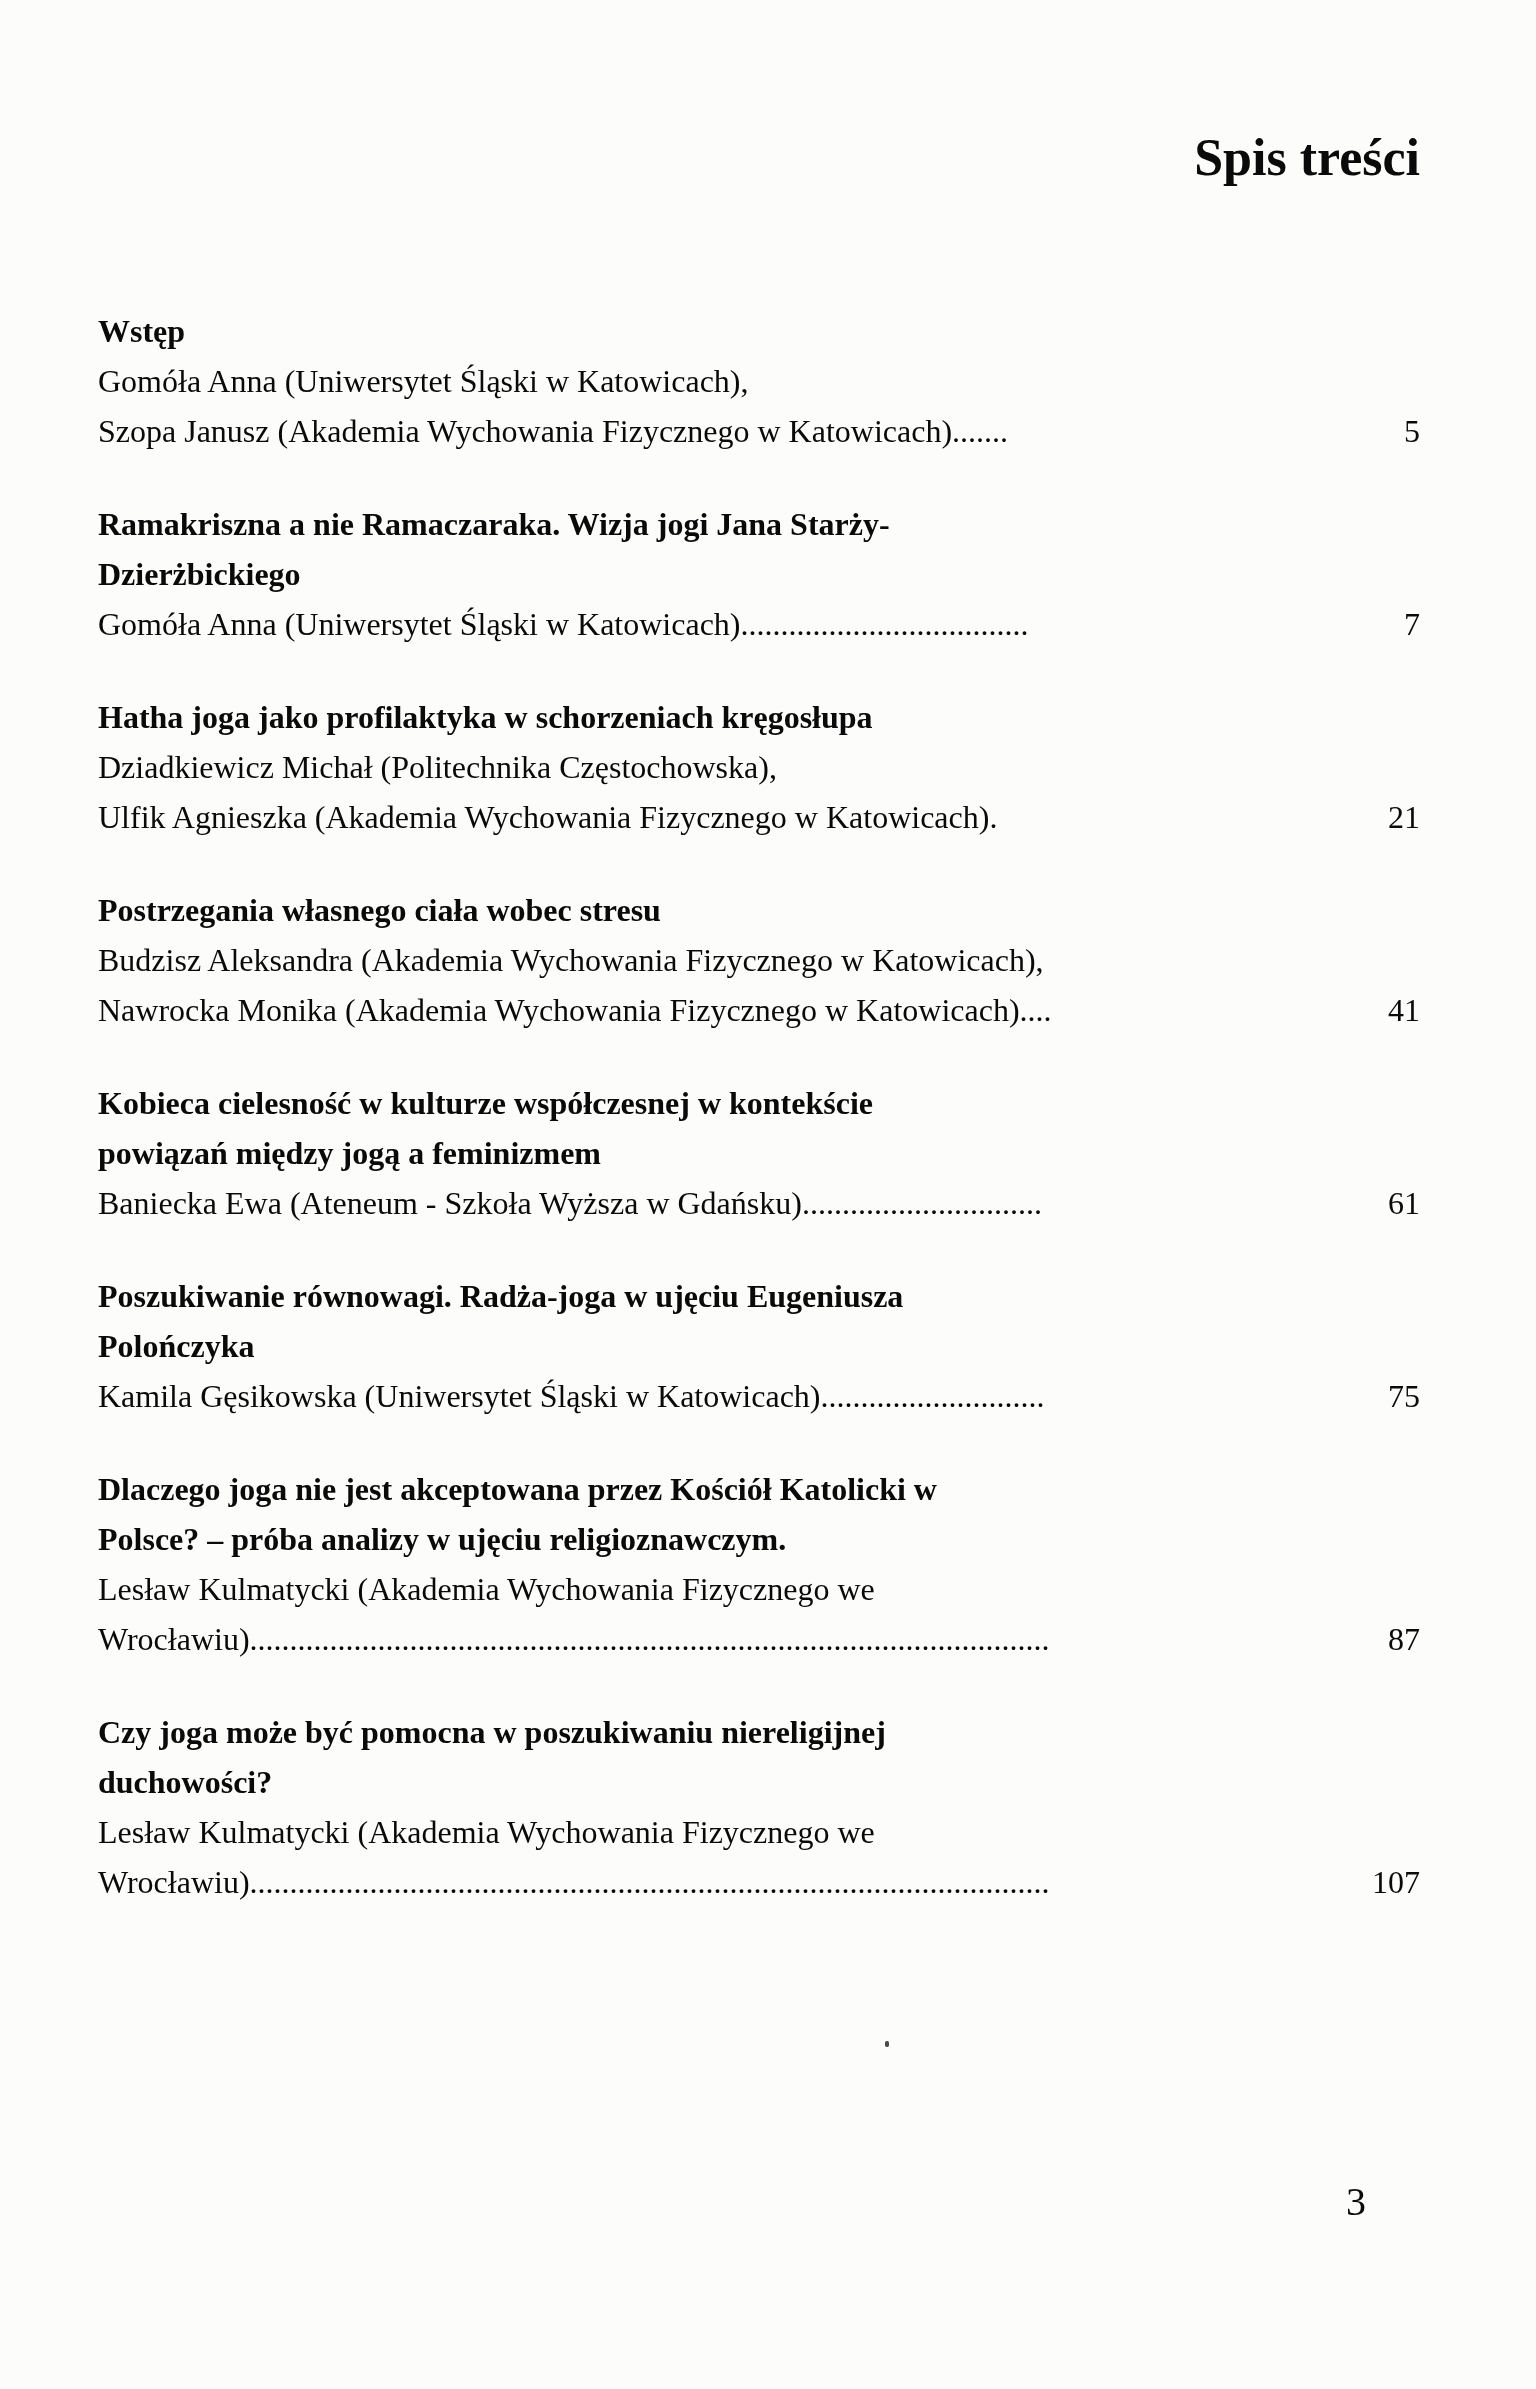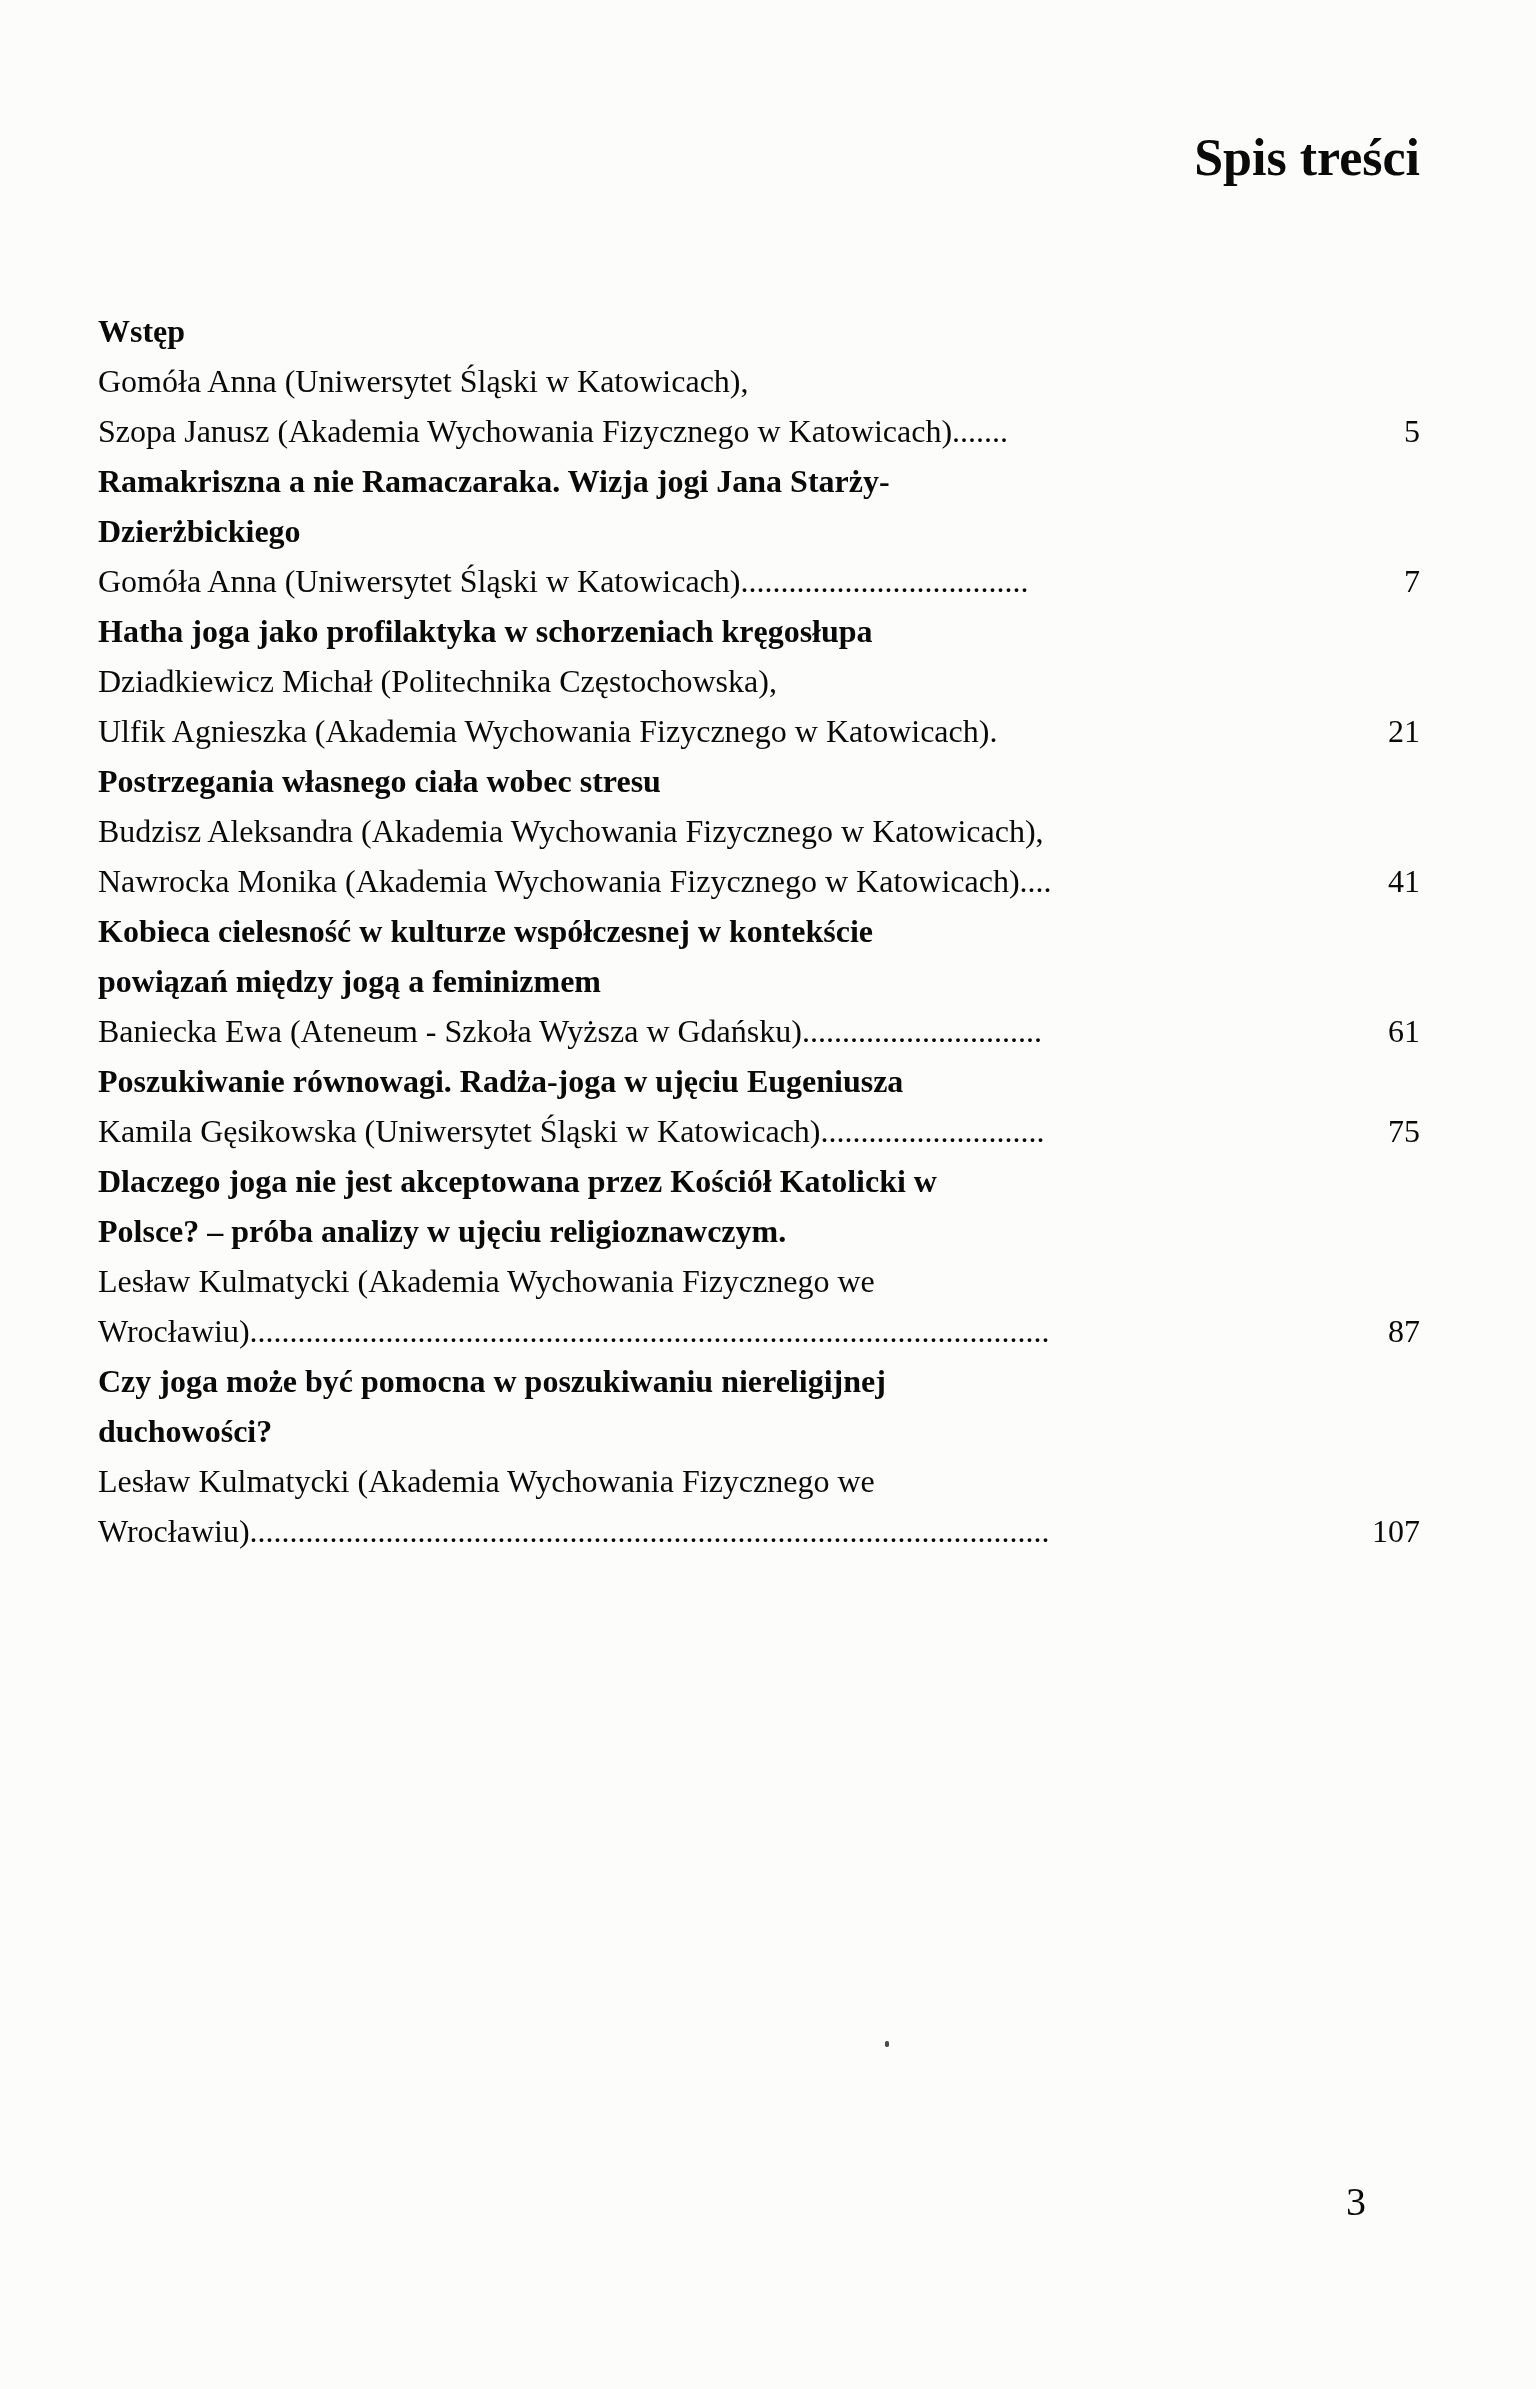--- a/index.html
+++ b/index.html
@@ -18,21 +18,21 @@
     inset: 0;
     padding: 132px 116px 0 98px;
   }
   .doc-title {
     font-size: 52px;
     line-height: 52px;
     font-weight: bold;
     text-align: right;
   }
   .toc { margin-top: 122px; }
-  .entry + .entry { }
+  .entry + .entry { margin-top: 43px; }
   .tl, .al, .dotline {
     font-size: 32px;
     line-height: 50px;
   }
   .tl { font-weight: bold; }
   .dotline {
     display: flex;
     align-items: baseline;
     width: 100%;
   }
@@ -119,20 +119,21 @@
       <div class="tl">powiązań między jogą a feminizmem</div>
       <div class="dotline">
           <span class="al">Baniecka Ewa (Ateneum - Szkoła Wyższa w Gdańsku)</span>
           <span class="leader">..............................</span>
           <span class="pagenum">61</span>
         </div>
     </section>
 
     <section class="entry">
       <div class="tl">Poszukiwanie równowagi. Radża-joga w ujęciu Eugeniusza</div>
+      <div class="tl">Polończyka</div>
       <div class="dotline">
           <span class="al">Kamila Gęsikowska (Uniwersytet Śląski w Katowicach)</span>
           <span class="leader">............................</span>
           <span class="pagenum">75</span>
         </div>
     </section>
 
     <section class="entry">
       <div class="tl">Dlaczego joga nie jest akceptowana przez Kościół Katolicki w</div>
       <div class="tl">Polsce? – próba analizy w ujęciu religioznawczym.</div>

